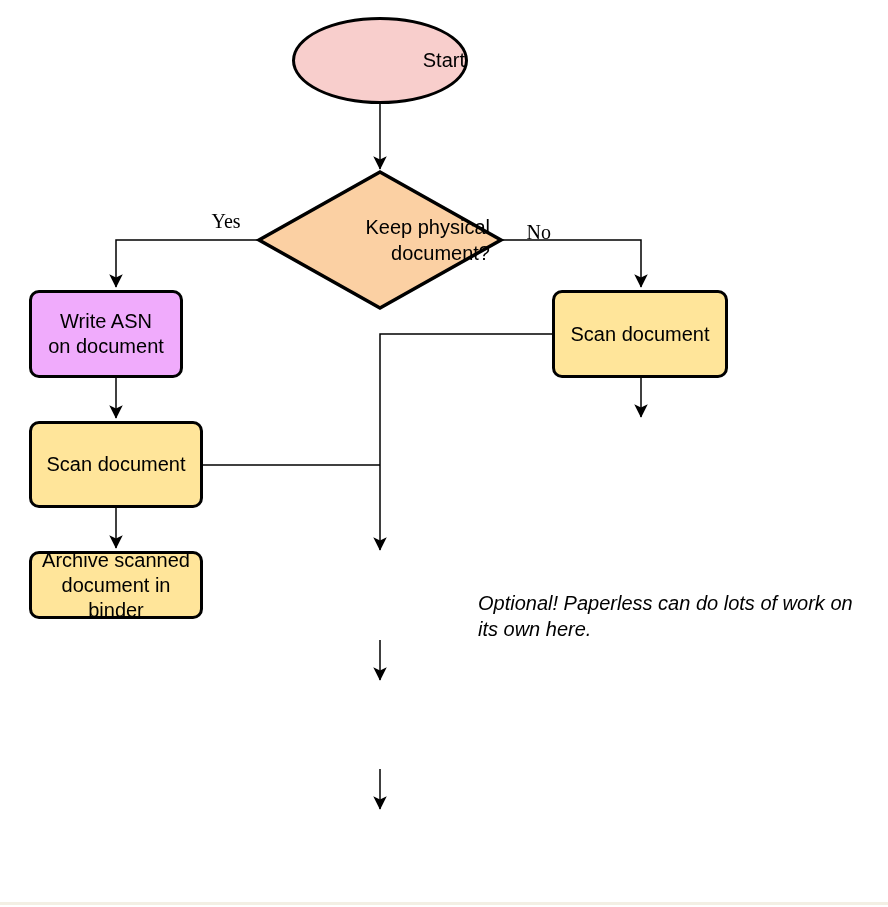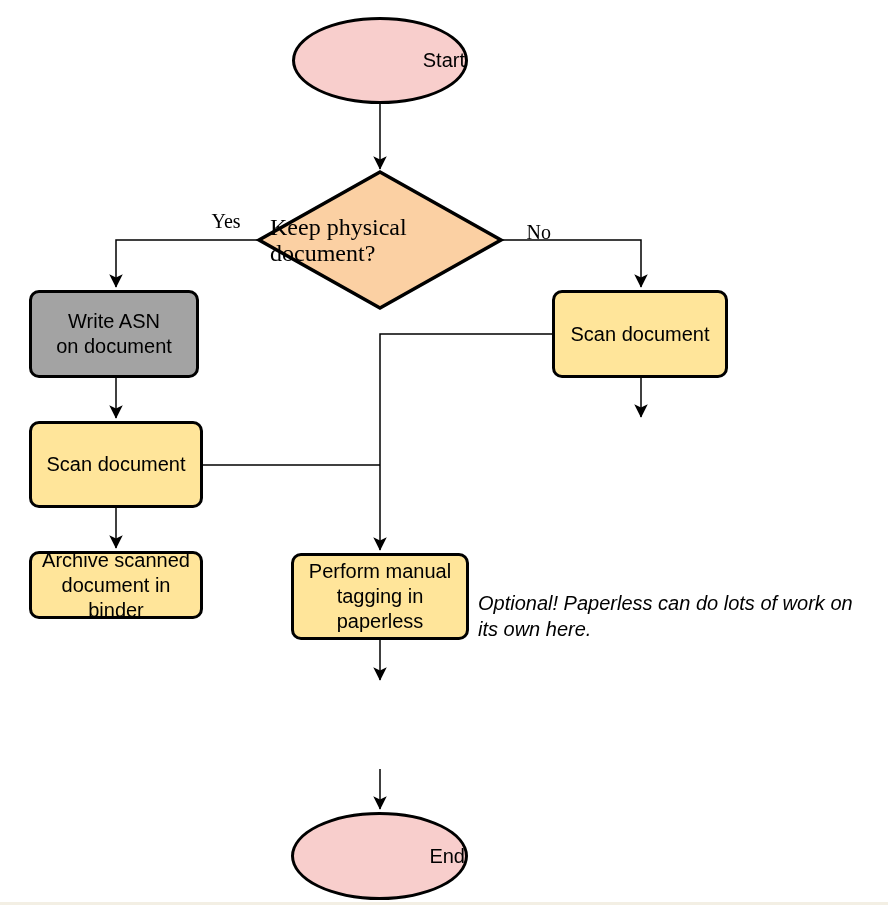--- a/index.html
+++ b/index.html
@@ -36,25 +36,24 @@
     justify-content: center;
     text-align: center;
     font-size: 20px;
     line-height: 1.25;
   }
   .node .lbl { white-space: pre-line; }
   .process { border-radius: 10px; }
   .terminator { border-radius: 50%; justify-content: flex-end; }
   .diamond-label {
     position: absolute;
-    text-align: left;
-    font-size: 24px;
+    text-align: right;
+    font-size: 20px;
     line-height: 26px;
     white-space: pre-line;
-    font-family: Liberation Serif, serif;
   }
   .edge-label {
     position: absolute;
     text-align: center;
     font-size: 20px;
     line-height: 20px;
     font-family: Liberation Serif, serif;
   }
   .annotation {
     position: absolute;
@@ -96,50 +95,42 @@
     <polygon class="decision" points="380,172 501,240 380,308 259,240" fill="#fbd0a3"></polygon>
   </svg>
 
   <div class="node terminator" style="left: 292px; top: 17px; width: 176px; height: 87px; background-color: rgb(248, 206, 204);">
     <span class="lbl">Start</span>
   </div>
 
   <div class="diamond-label" style="left:270px; top:214px; width:220px;">Keep physical
 document?</div>
 
-  <div class="node process" style="left: 29px; top: 290px; width: 170px; height: 88px; background-color: #a3a3a3;">
+  <div class="node process" style="left: 29px; top: 290px; width: 154px; height: 88px; background-color: #f0abfc;">
     <span class="lbl">Write ASN
 on document</span>
   </div>
 
   <div class="node process" style="left: 29px; top: 421px; width: 174px; height: 87px; background-color: rgb(255, 229, 154);">
     <span class="lbl">Scan document</span>
   </div>
 
   <div class="node process" style="left: 29px; top: 551px; width: 174px; height: 68px; background-color: rgb(255, 229, 154);">
     <span class="lbl">Archive scanned
 document in
 binder</span>
   </div>
 
   <div class="node process" style="left: 552px; top: 290px; width: 176px; height: 88px; background-color: rgb(255, 229, 154);">
     <span class="lbl">Scan document</span>
   </div>
 
 
-  <div class="node process" style="left: 291px; top: 553px; width: 178px; height: 87px; background-color: rgb(255, 229, 154);">
-    <span class="lbl">Perform manual
-tagging in
-paperless</span>
-  </div>
 
 
-  <div class="node terminator" style="left: 291px; top: 812px; width: 177px; height: 88px; background-color: rgb(248, 206, 204);">
-    <span class="lbl">End</span>
-  </div>
 
   <div class="edge-label" style="left:196px; top:211px; width:60px;">Yes</div>
   <div class="edge-label" style="left:491px; top:222px; width:60px;text-align:right;">No</div>
 
   <div class="annotation" style="left:478px; top:590px; width:420px;">Optional! Paperless can do lots of work on
 its own here.</div>
 
   <div class="bottom-strip" style="top:902px;"></div>
 
 </div>

